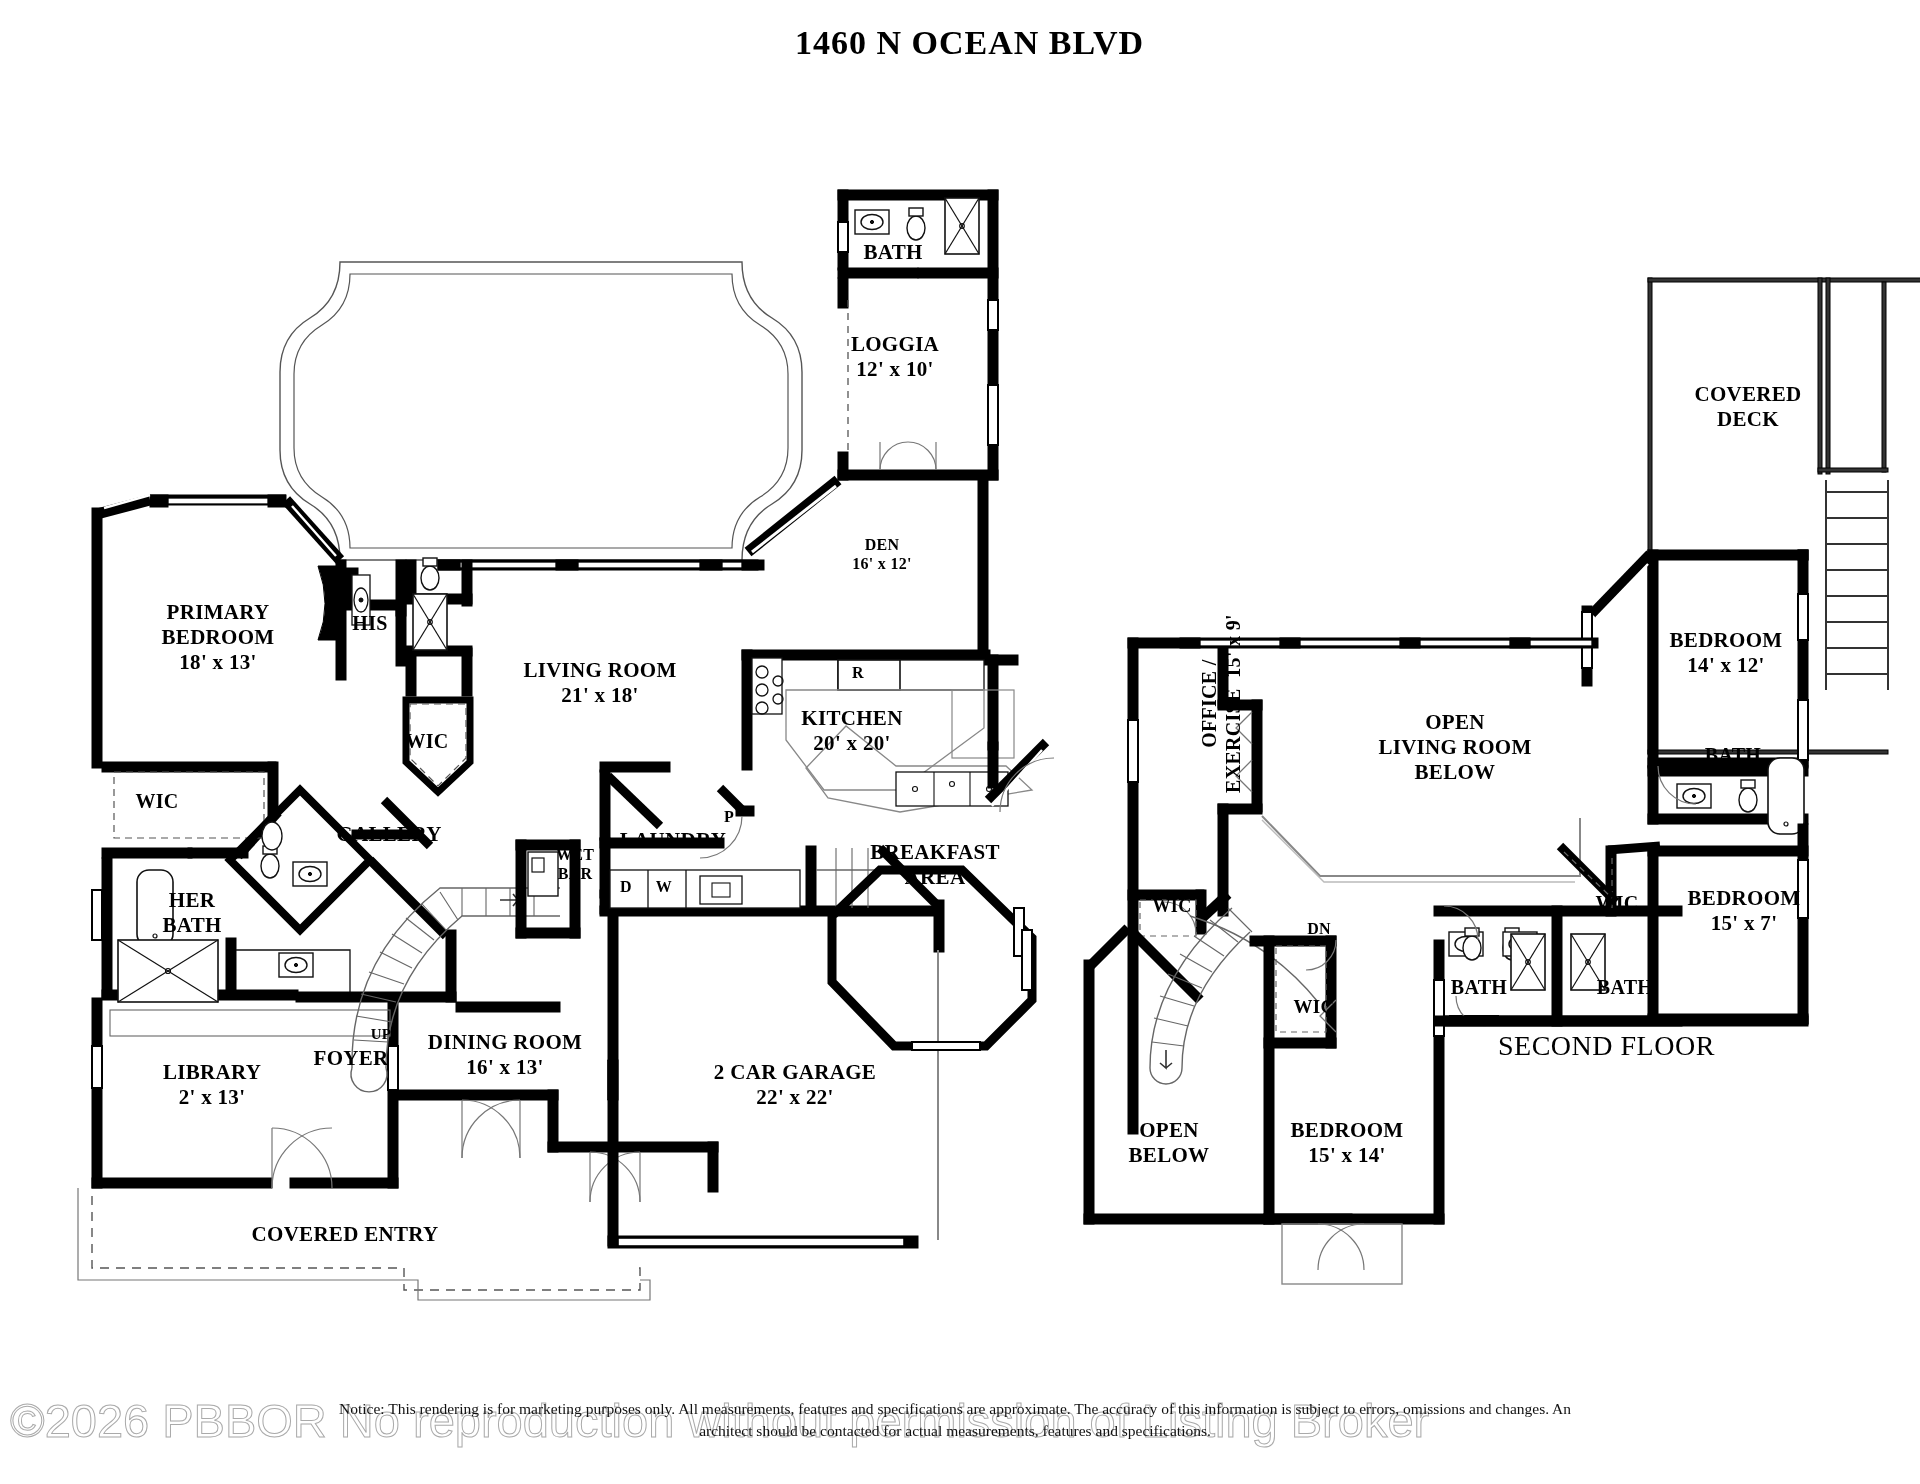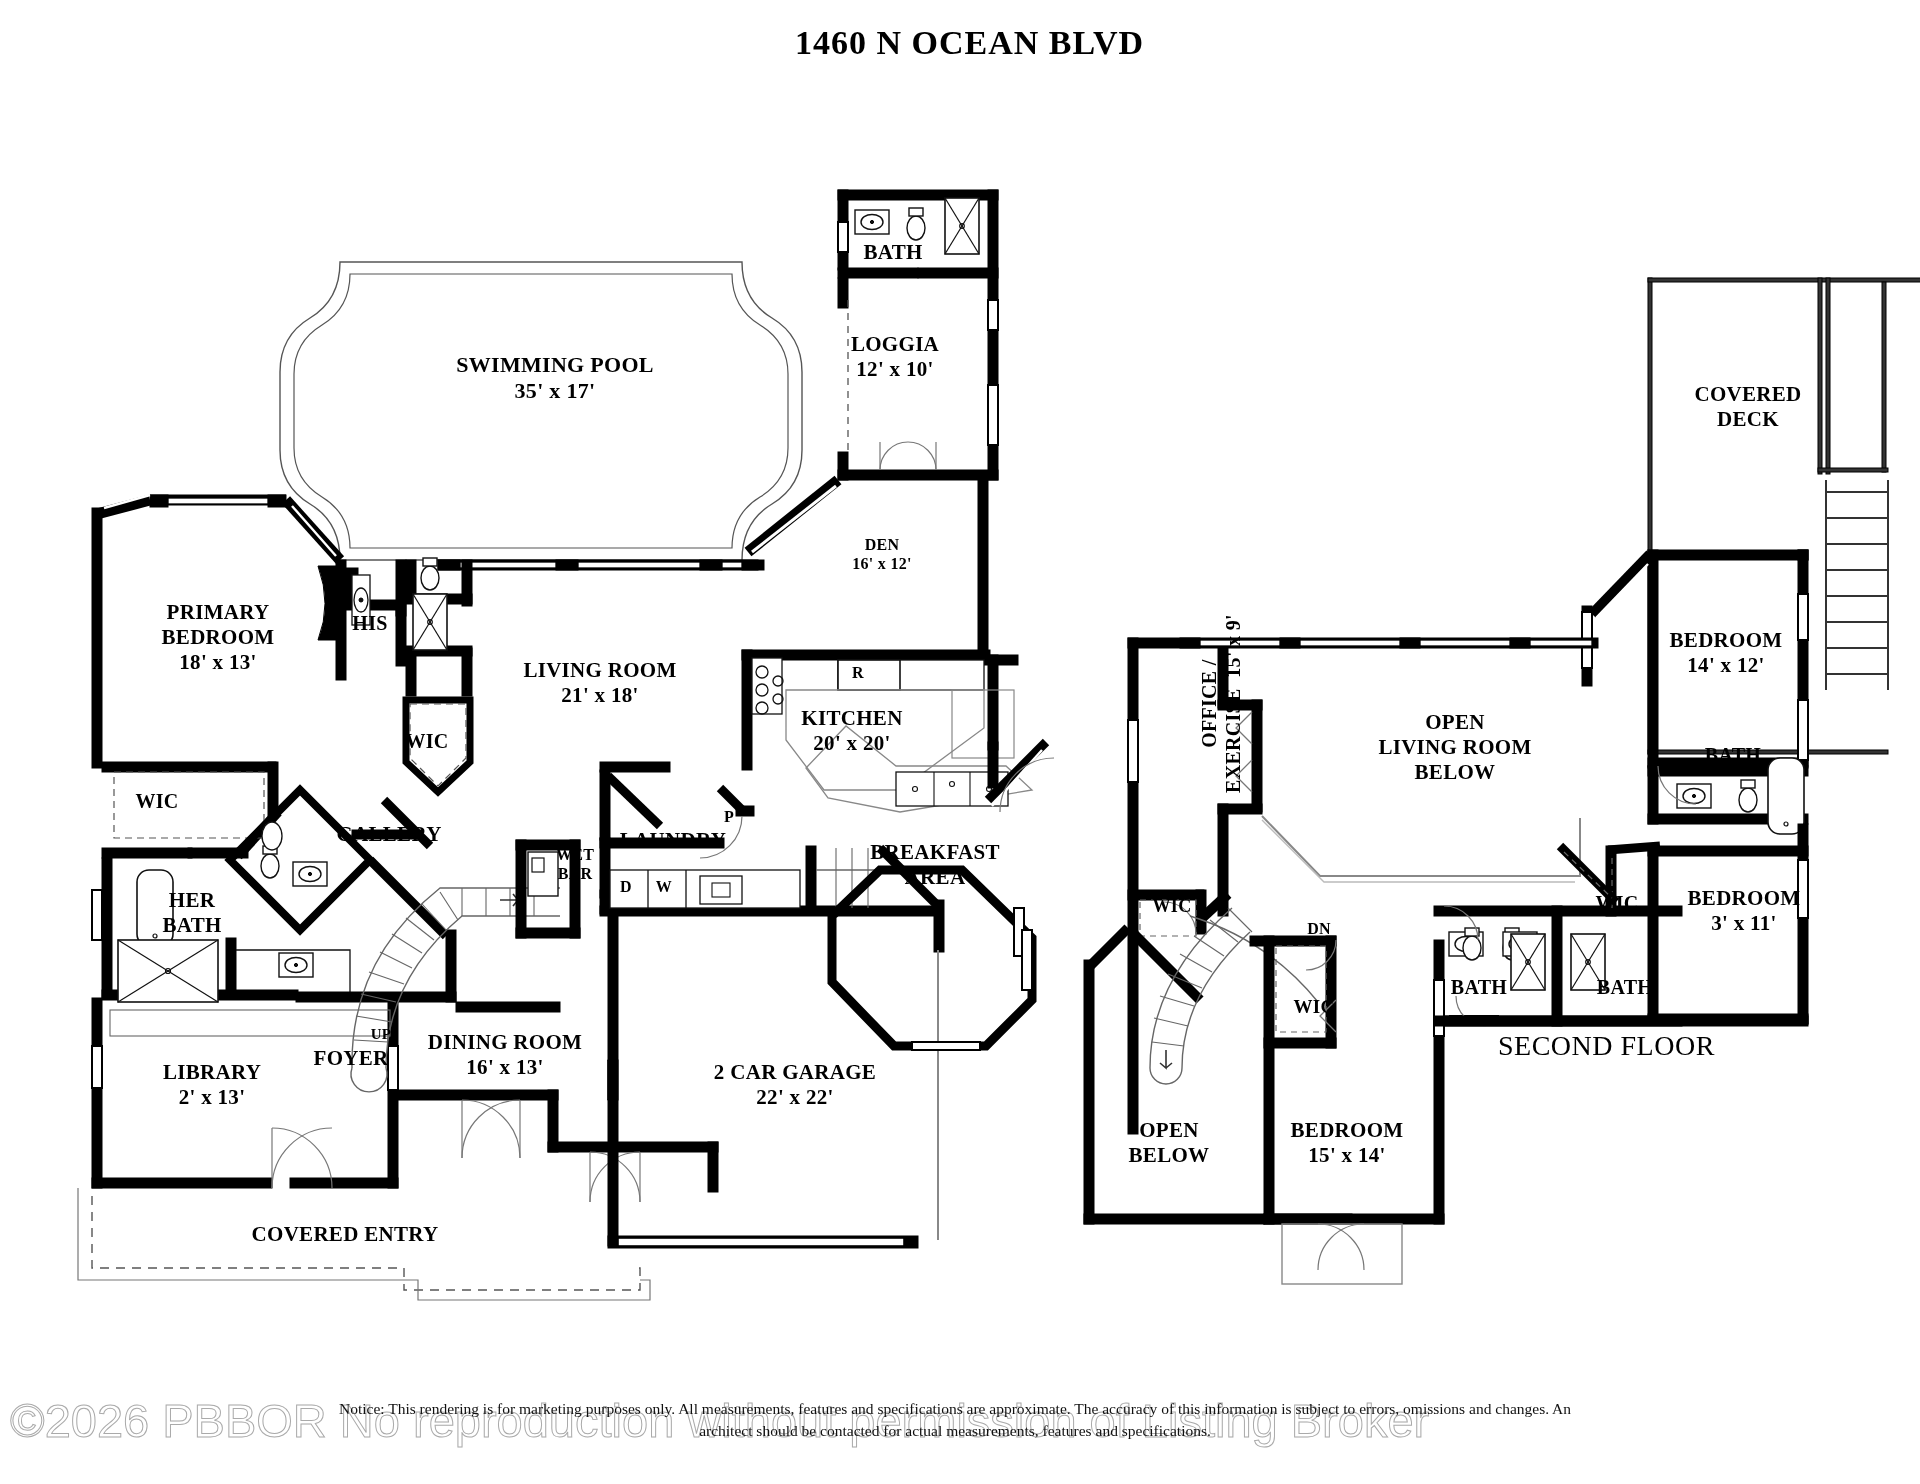--- a/index.html
+++ b/index.html
@@ -434,24 +434,20 @@
       <rect x="1648" y="1014" width="160" height="10"></rect>
       <rect x="1798" y="860" width="10" height="58" fill="#fff" stroke="#000" stroke-width="2"></rect>
       <rect x="1700" y="1016" width="62" height="8" fill="#fff" stroke="#000" stroke-width="2"></rect>
       <rect x="1444" y="1016" width="364" height="10"></rect>
 
       <path d="M1560 846 L1616 902" stroke="#000" stroke-width="9" fill="none"></path>
       <path d="M1564 852 L1612 898" fill="none" stroke="#666" stroke-width="1.2" stroke-dasharray="6 5"></path>
     </g>
   </svg>
 
-  <div class="lbl" style="left:430px;top:352px;width:250px;font-size:22px;">
-    <span>SWIMMING POOL</span>
-    <span class="dim">35' x 17'</span>
-  </div>
 
   <div class="lbl" style="left:838px;top:240px;width:110px;font-size:21px;">
     <span>BATH</span>
   </div>
 
   <div class="lbl" style="left:820px;top:332px;width:150px;font-size:21px;">
     <span>LOGGIA</span>
     <span class="dim">12' x 10'</span>
   </div>
 
@@ -560,21 +556,21 @@
     <span>BEDROOM</span>
     <span class="dim">14' x 12'</span>
   </div>
 
   <div class="lbl" style="left:1678px;top:744px;width:110px;font-size:20px;">
     <span>BATH</span>
   </div>
 
   <div class="lbl" style="left:1654px;top:886px;width:180px;font-size:21px;">
     <span>BEDROOM</span>
-    <span class="dim">3' x 11'</span>
+    <span class="dim">15' x 7'</span>
   </div>
 
   <div class="lbl" style="left:1572px;top:892px;width:90px;font-size:20px;">
     <span>WIC</span>
   </div>
 
   <div class="lbl" style="left:1424px;top:976px;width:110px;font-size:20px;">
     <span>BATH</span>
   </div>
 

